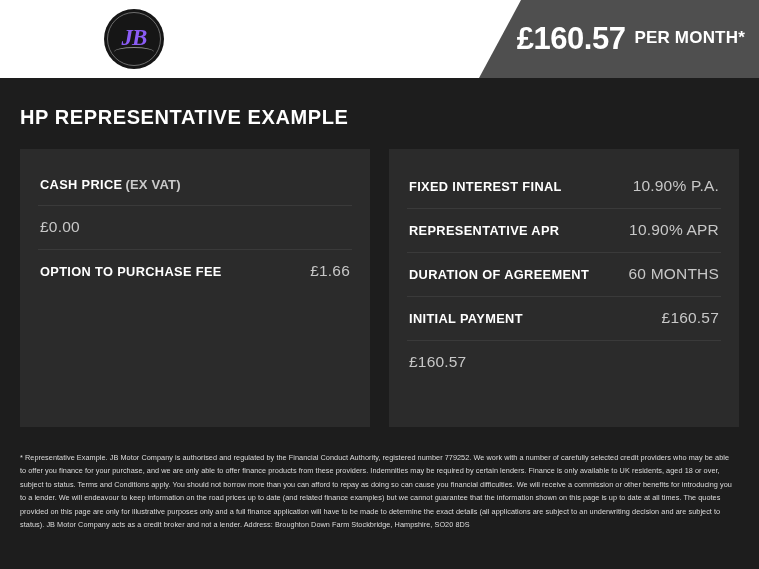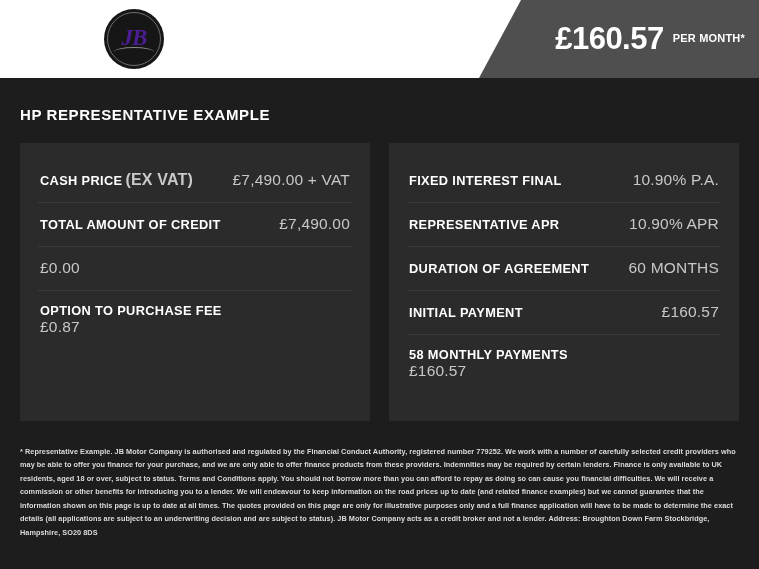--- a/index.html
+++ b/index.html
@@ -45,21 +45,21 @@
     border-radius: 50%;
     border: 1px solid #6d6d6d;
   }
   .logo-text {
     position: absolute;
     left: 0; top: 0;
     width: 60px; height: 60px;
     display: flex;
     align-items: center;
     justify-content: center;
-    color: #4c1d95;
+    color: #8b5cf6;
     font-family: "Liberation Serif", serif;
     font-size: 23px;
     font-weight: bold;
     font-style: italic;
     letter-spacing: -1px;
     padding-bottom: 2px;
   }
   .logo-wing {
     position: absolute;
     left: 10px;
@@ -92,31 +92,31 @@
     background: transparent;
   }
   .price-amount {
     color: #ffffff;
     font-size: 31px;
     font-weight: bold;
     letter-spacing: -0.5px;
   }
   .price-per {
     color: #ffffff;
-    font-size: 11px;
+    font-size: 17px;
     font-weight: bold;
     letter-spacing: 0.2px;
     margin-left: 9px;
     padding-bottom: 3px;
   }
 
   
   .section-title {
     color: #ffffff;
-    font-size: 15px;
+    font-size: 20px;
     font-weight: bold;
     letter-spacing: 0.6px;
     padding: 28px 0 0 20px;
   }
 
   
   .panels {
     display: flex;
     gap: 19px;
     padding: 20px 20px 0 20px;
@@ -127,30 +127,30 @@
     padding: 16px 18px 20px 18px;
     min-height: 278px;
   }
   .row {
     display: flex;
     align-items: baseline;
     justify-content: space-between;
     padding: 12px 2px 13px 2px;
     border-bottom: 1px solid #3a3a3a;
   }
-  .row:last-child { border-bottom: none; flex-direction: column; }
+  .row:last-child { border-bottom: none; }
   .row-label {
     color: #ffffff;
     font-size: 12.8px;
     font-weight: bold;
     letter-spacing: 0.35px;
     white-space: nowrap;
   }
   .row-label .sub {
-    font-size: 16px;
+    font-size: 13px;
     color: #c9c9c9;
     font-weight: bold;
     letter-spacing: 0.2px;
     margin-left: 3px;
     text-align: right;
   }
   .row-value {
     color: #c7c7c7;
     font-size: 15.5px;
     font-weight: normal;
@@ -159,21 +159,21 @@
     text-align: right;
   }
 
   
   .footnote {
     color: #dcdcdc;
     font-size: 7.3px;
     line-height: 1.85;
     padding: 24px 22px 0 20px;
     text-align: left;
-    font-weight: bold;
+    font-weight: normal;
     letter-spacing: 0.05px;
   }
 </style>
 </head>
 <body>
 
 <div class="page">
 
   <div class="header">
     <div class="logo-wrap">
@@ -187,32 +187,27 @@
     </div>
   </div>
 
   <div class="section-title">HP REPRESENTATIVE EXAMPLE</div>
 
   <div class="panels">
 
     <div class="panel">
       <div class="row">
         <div class="row-label"><span>CASH PRICE</span><span class="sub">(EX VAT)</span></div>
-        <div class="row-value">£7,490.00 + VAT</div>
-      </div>
-      <div class="row">
-        <div class="row-label">TOTAL AMOUNT OF CREDIT</div>
-        <div class="row-value">£7,490.00</div>
       </div>
       <div class="row">
         <div class="row-value">£0.00</div>
       </div>
       <div class="row">
         <div class="row-label">OPTION TO PURCHASE FEE</div>
-        <div class="row-value">£0.87</div>
+        <div class="row-value">£1.66</div>
       </div>
     </div>
 
     <div class="panel">
       <div class="row">
         <div class="row-label">FIXED INTEREST FINAL</div>
         <div class="row-value">10.90% P.A.</div>
       </div>
       <div class="row">
         <div class="row-label">REPRESENTATIVE APR</div>
@@ -220,21 +215,20 @@
       </div>
       <div class="row">
         <div class="row-label">DURATION OF AGREEMENT</div>
         <div class="row-value">60 MONTHS</div>
       </div>
       <div class="row">
         <div class="row-label">INITIAL PAYMENT</div>
         <div class="row-value">£160.57</div>
       </div>
       <div class="row">
-        <div class="row-label">58 MONTHLY PAYMENTS</div>
         <div class="row-value">£160.57</div>
       </div>
     </div>
 
   </div>
 
   <div class="footnote">* Representative Example. JB Motor Company is authorised and regulated by the Financial Conduct Authority, registered number 779252. We work with a number of carefully selected credit providers who may be able to offer you finance for your purchase, and we are only able to offer finance products from these providers. Indemnities may be required by certain lenders. Finance is only available to UK residents, aged 18 or over, subject to status. Terms and Conditions apply. You should not borrow more than you can afford to repay as doing so can cause you financial difficulties. We will receive a commission or other benefits for introducing you to a lender. We will endeavour to keep information on the road prices up to date (and related finance examples) but we cannot guarantee that the information shown on this page is up to date at all times. The quotes provided on this page are only for illustrative purposes only and a full finance application will have to be made to determine the exact details (all applications are subject to an underwriting decision and are subject to status). JB Motor Company acts as a credit broker and not a lender. Address: Broughton Down Farm Stockbridge, Hampshire, SO20 8DS</div>
 
 </div>
 

